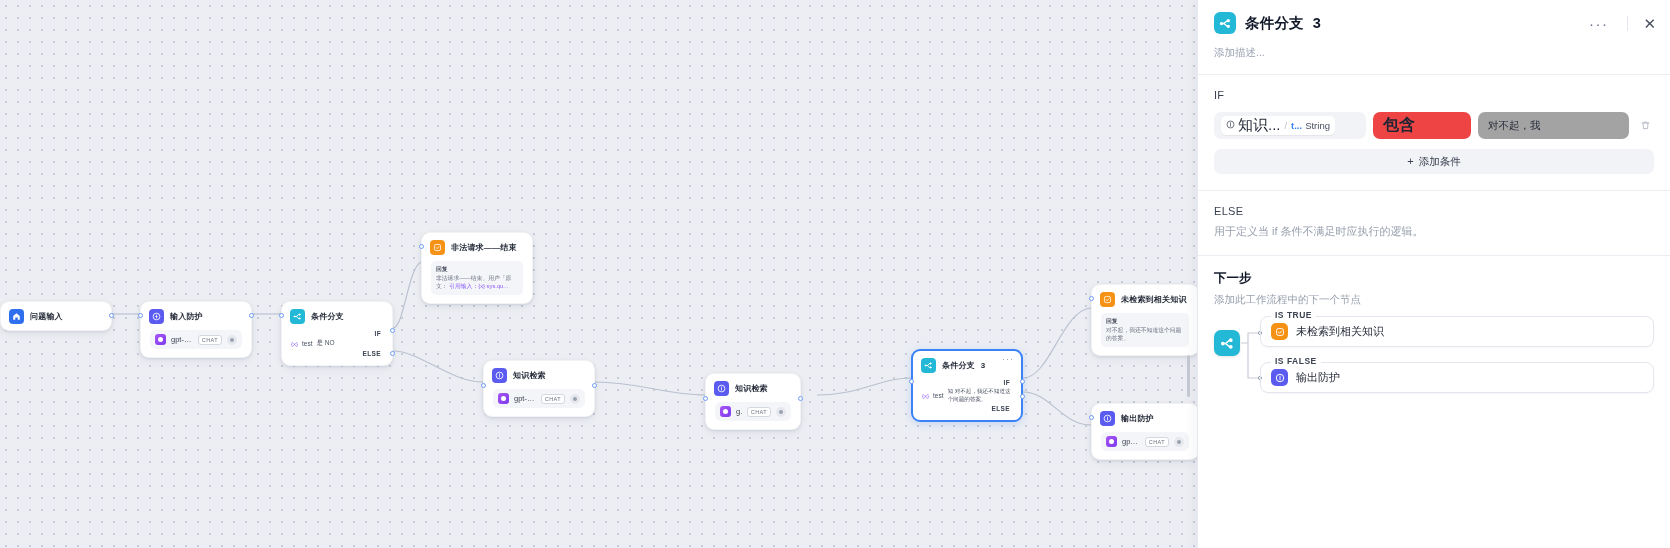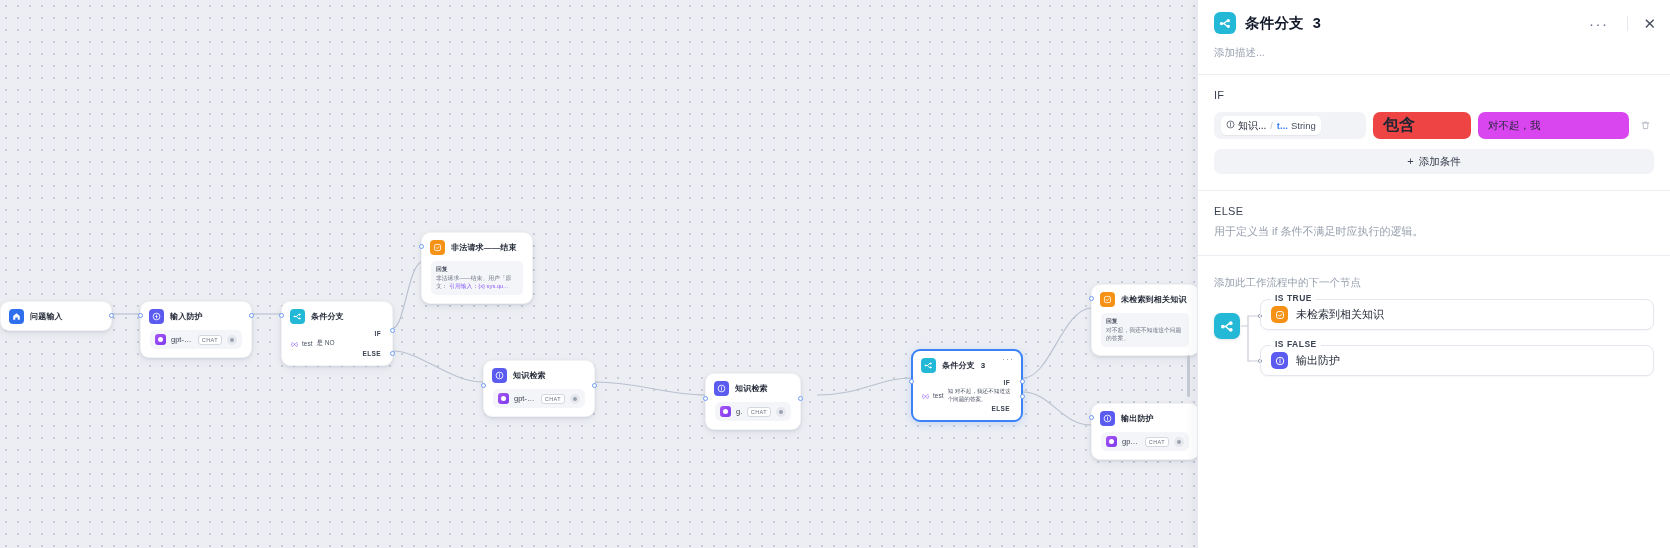--- a/index.html
+++ b/index.html
@@ -129,30 +129,30 @@
   .cond-row { display:flex; align-items:center; gap:7px; margin-top:11px; }
   .cond-var {
     flex: 0 0 152px; height:27px; background:#f2f3f6; border-radius:7px;
     display:flex; align-items:center; padding:0 7px;
   }
   .cond-var-inner {
     background:#fff; border-radius:5px; height:19px; display:flex; align-items:center;
     gap:3px; padding:0 5px; box-shadow:0 1px 1px rgba(16,24,40,.06);
   }
   .v-ico { font-size:8.5px; color:#475060; }
-  .v-name { font-size:10px; color:#1f2533; }
+  .v-name { font-size:15px; color:#1f2533; }
   .v-slash { font-size:9px; color:#b6bcc8; margin:0 1px; }
   .v-t { font-size:9.5px; color:#3b82f6; font-weight:700; }
   .v-type { font-size:9.5px; color:#475060; }
   .cond-op {
     flex: 0 0 98px; height:27px; background:#ef4444; border-radius:7px;
     display:flex; align-items:center; padding:0 10px; font-size:16px; color:#1f2533;font-weight:bold;
   }
   .cond-val {
-    flex: 1 1 auto; height:27px; background:#d946ef; border-radius:7px;
+    flex: 1 1 auto; height:27px; background:#a3a3a3; border-radius:7px;
     display:flex; align-items:center; padding:0 10px; font-size:10.5px; color:#1f2533;
     overflow:hidden; white-space:nowrap;
   }
   .cond-del { flex:0 0 18px; display:flex; align-items:center; justify-content:center; color:#b0b6c2; }
 
   .add-cond {
     margin-top:10px; height:25px; background:#f2f3f6; border-radius:7px;
     display:flex; align-items:center; justify-content:center; gap:5px;
     font-size:10.5px; color:#3b4252; cursor:pointer;
   }
@@ -481,20 +481,21 @@
     <div class="hr" style="margin-top:16px"></div>
 
     <div class="sec">
       <div class="sec-label">ELSE</div>
       <div class="sec-sub">用于定义当 if 条件不满足时应执行的逻辑。</div>
     </div>
 
     <div class="hr" style="margin-top:16px"></div>
 
     <div class="sec">
+      <div class="next-head">下一步</div>
       <div class="next-sub">添加此工作流程中的下一个节点</div>
 
       <div class="branches">
         <div class="br-srcwrap">
           <div class="br-src">
             <svg width="15" height="15" viewBox="0 0 16 16" stroke="#fff" stroke-width="1.6" fill="none" stroke-linecap="round">
                 <path d="M3 8h3l4-3.5"></path>
                 <path d="M6 8l4 3.5"></path>
                 <circle cx="3" cy="8" r="1.2" fill="#fff"></circle>
                 <circle cx="11.5" cy="4.5" r="1.2" fill="#fff"></circle>

